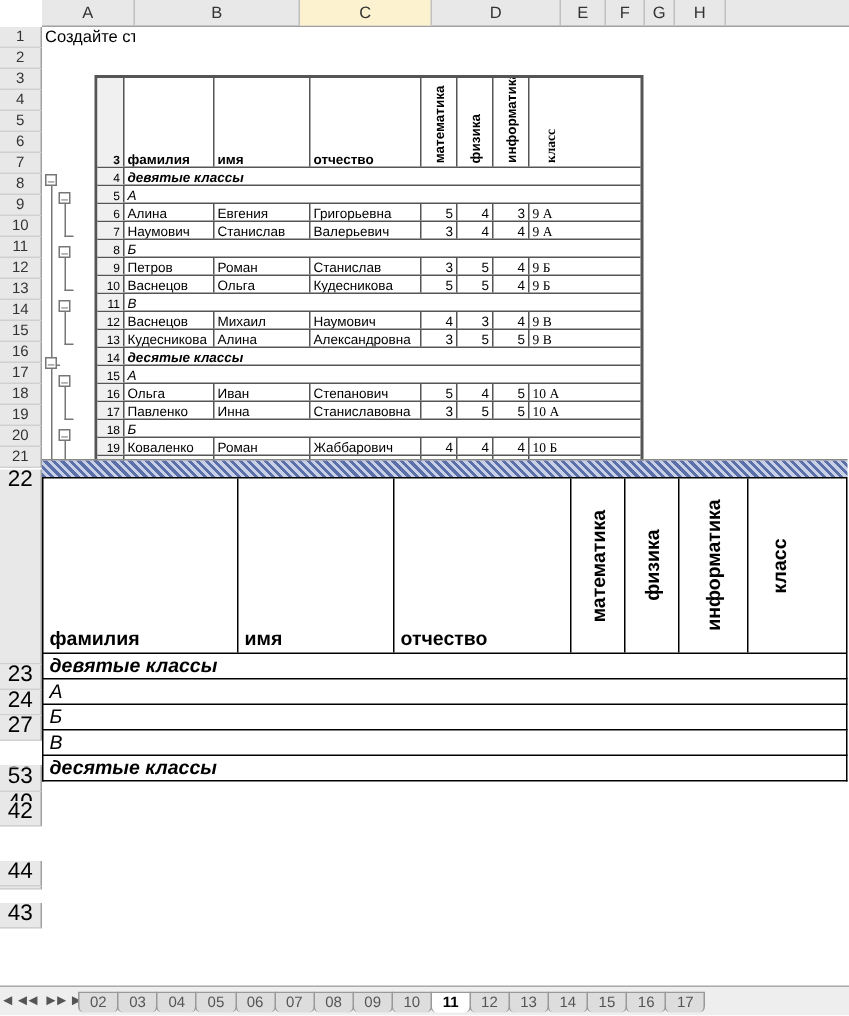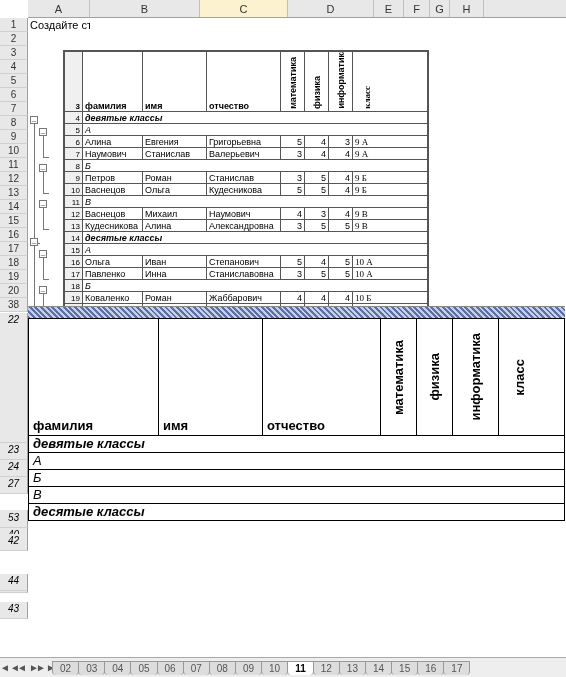--- a/index.html
+++ b/index.html
@@ -213,26 +213,25 @@
   }
   .ut-row.bold { font-weight: bold; font-style: italic; }
   .ut-row.it { font-style: italic; }
 
   
   .lower-rn {
     position: absolute;
     left: 0;
     width: 28px;
     text-align: center;
-    font-size: 10px;
+    font-size: 15px;
     background: #e8e8e8;
     border-right: 1px solid #a0a0a0;
     border-bottom: 1px solid #d0d0d0;
     line-height: 14px;
-    font-style: italic;
   }
 
   
   .tabs {
     position: absolute;
     bottom: 0;
     left: 0;
     right: 0;
     height: 20px;
     background: #eee;
@@ -343,21 +342,21 @@
     <div class="row">
         <div class="rownum">18</div>
       </div>
     <div class="row">
         <div class="rownum">19</div>
       </div>
     <div class="row">
         <div class="rownum">20</div>
       </div>
     <div class="row">
-        <div class="rownum">38</div>
+        <div class="rownum">21</div>
       </div>
   </div>
 
   <div class="outline">
     <div class="box" style="left:0;top:66px">–</div>
     <div class="bar" style="left:4px;top:74px;height:120px;width:6px"></div>
     <div class="box" style="left:9px;top:78px">–</div>
     <div class="bar" style="left:13px;top:86px;height:22px;width:6px"></div>
     <div class="box" style="left:9px;top:114px">–</div>
     <div class="bar" style="left:13px;top:122px;height:22px;width:6px"></div>

